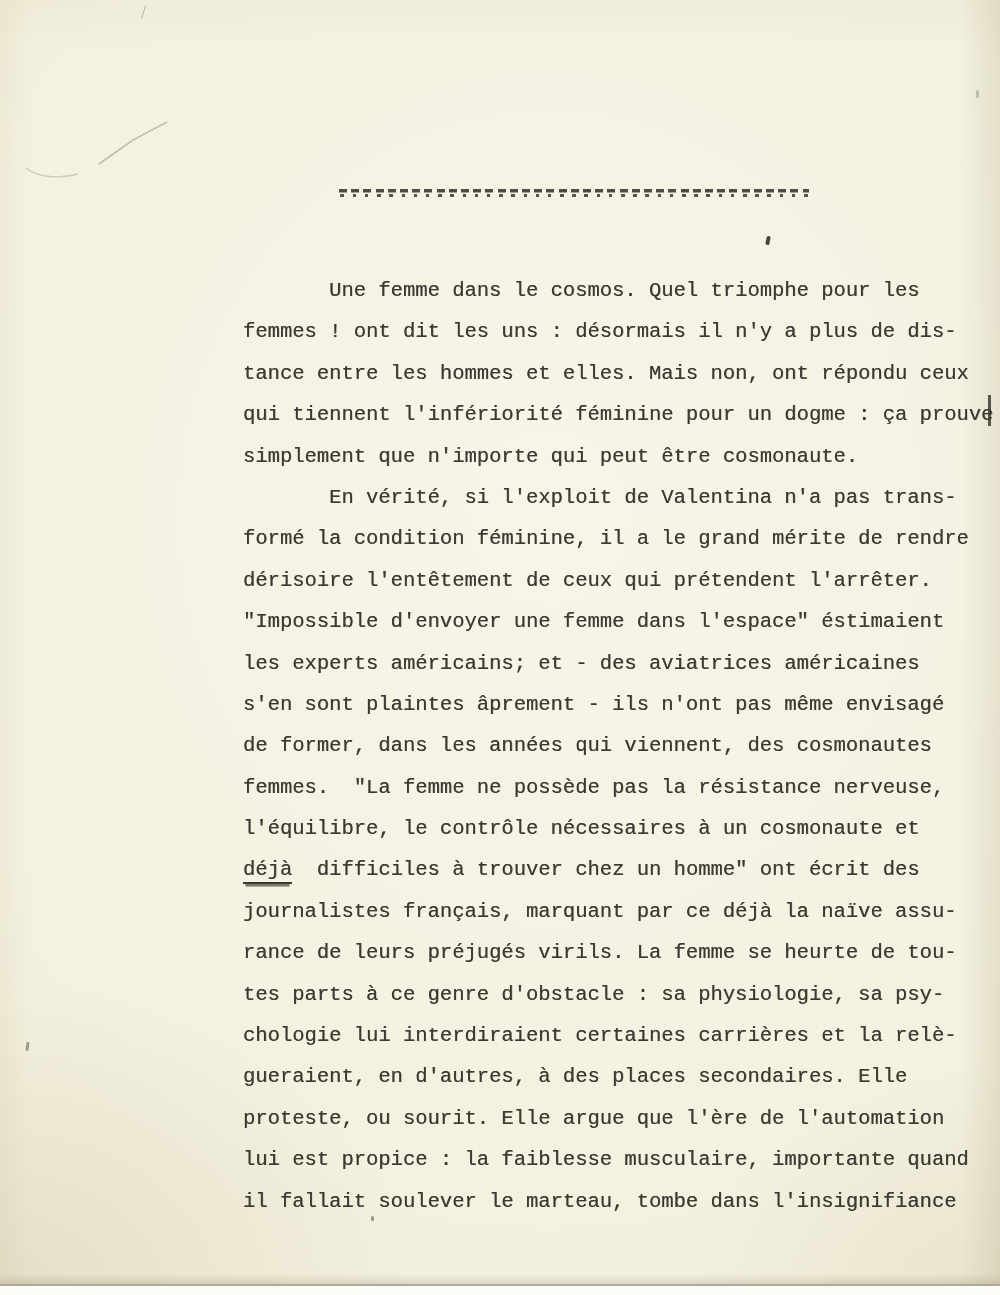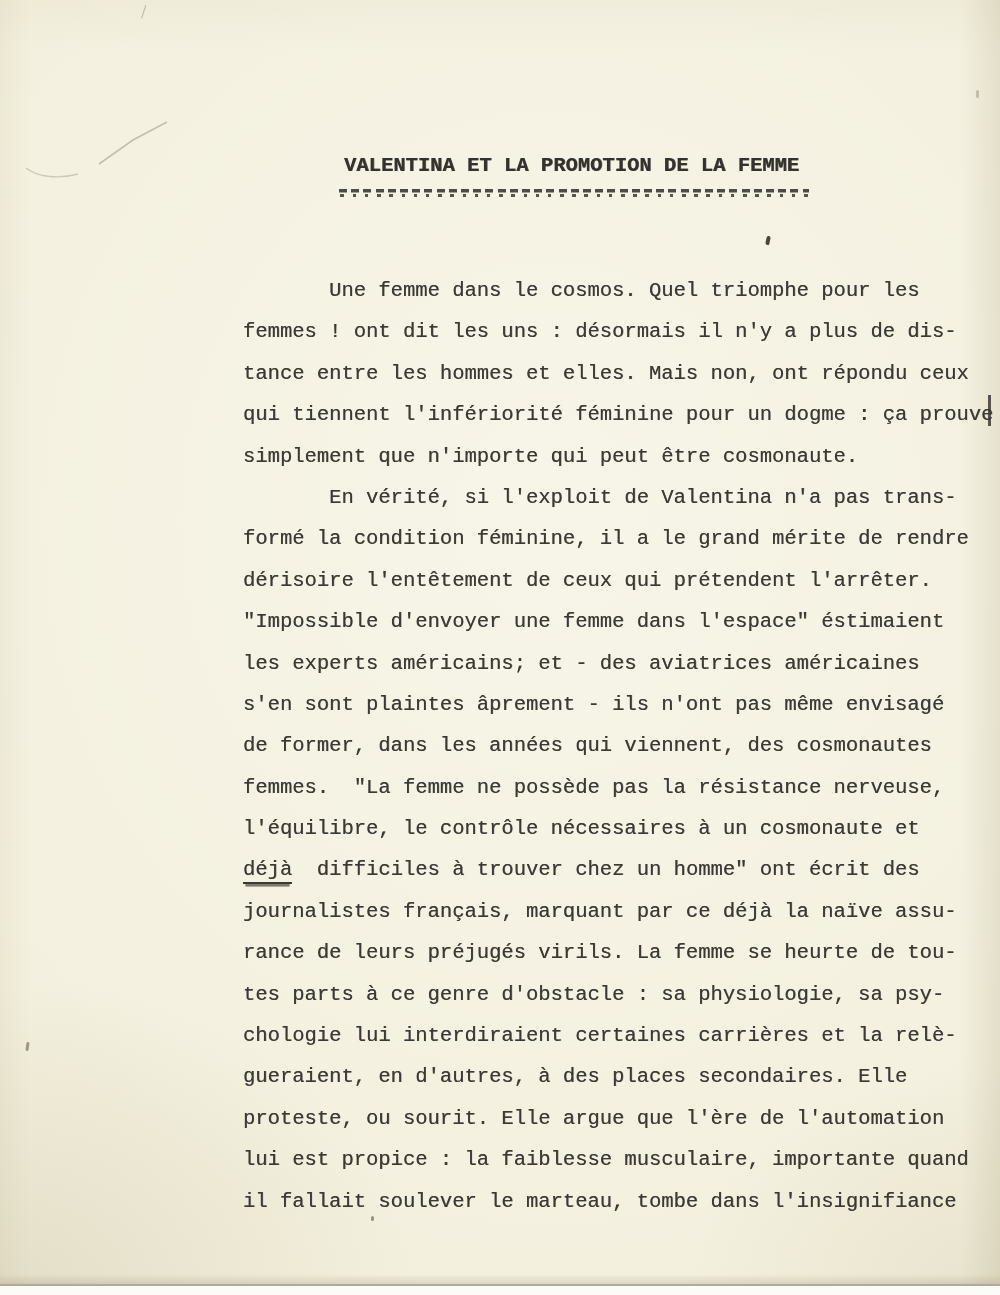--- a/index.html
+++ b/index.html
@@ -127,21 +127,20 @@
   <div class="paper-tone"></div>
 
   <svg class="artifact scratch-1" viewBox="0 0 80 50">
     <path d="M4 46 L38 22 L72 4" stroke="rgba(125,118,95,0.40)" stroke-width="1.6" fill="none"></path>
   </svg>
   <svg class="artifact scratch-2" viewBox="0 0 60 35">
     <path d="M4 18 C14 26, 34 30, 56 24" stroke="rgba(135,128,105,0.35)" stroke-width="1.4" fill="none"></path>
   </svg>
   <div class="artifact tiny-mark-top"></div>
 
-  <div class="title">VALENTINA ET LA PROMOTION DE LA FEMME</div>
   <div class="title-underline"></div>
 
   <div class="artifact ink-comma"></div>
 
   <div class="body-text" id="body-text"><div class="line">       Une femme dans le cosmos. Quel triomphe pour les</div><div class="line">femmes ! ont dit les uns : désormais il n'y a plus de dis-</div><div class="line">tance entre les hommes et elles. Mais non, ont répondu ceux</div><div class="line">qui tiennent l'infériorité féminine pour un dogme : ça prouve</div><div class="line">simplement que n'importe qui peut être cosmonaute.</div><div class="line">       En vérité, si l'exploit de Valentina n'a pas trans-</div><div class="line">formé la condition féminine, il a le grand mérite de rendre</div><div class="line">dérisoire l'entêtement de ceux qui prétendent l'arrêter.</div><div class="line">"Impossible d'envoyer une femme dans l'espace" éstimaient</div><div class="line">les experts américains; et - des aviatrices américaines</div><div class="line">s'en sont plaintes âprement - ils n'ont pas même envisagé</div><div class="line">de former, dans les années qui viennent, des cosmonautes</div><div class="line">femmes.  "La femme ne possède pas la résistance nerveuse,</div><div class="line">l'équilibre, le contrôle nécessaires à un cosmonaute et</div><div class="line"><span class="underlined">déjà</span><span>  difficiles à trouver chez un homme" ont écrit des</span></div><div class="line">journalistes français, marquant par ce déjà la naïve assu-</div><div class="line">rance de leurs préjugés virils. La femme se heurte de tou-</div><div class="line">tes parts à ce genre d'obstacle : sa physiologie, sa psy-</div><div class="line">chologie lui interdiraient certaines carrières et la relè-</div><div class="line">gueraient, en d'autres, à des places secondaires. Elle</div><div class="line">proteste, ou sourit. Elle argue que l'ère de l'automation</div><div class="line">lui est propice : la faiblesse musculaire, importante quand</div><div class="line">il fallait soulever le marteau, tombe dans l'insignifiance</div></div>
 
   <div class="artifact edge-bracket"></div>
   <div class="artifact faint-dot-right"></div>
   <div class="artifact stray-quote"></div>
   <div class="artifact dot-bottom"></div>

